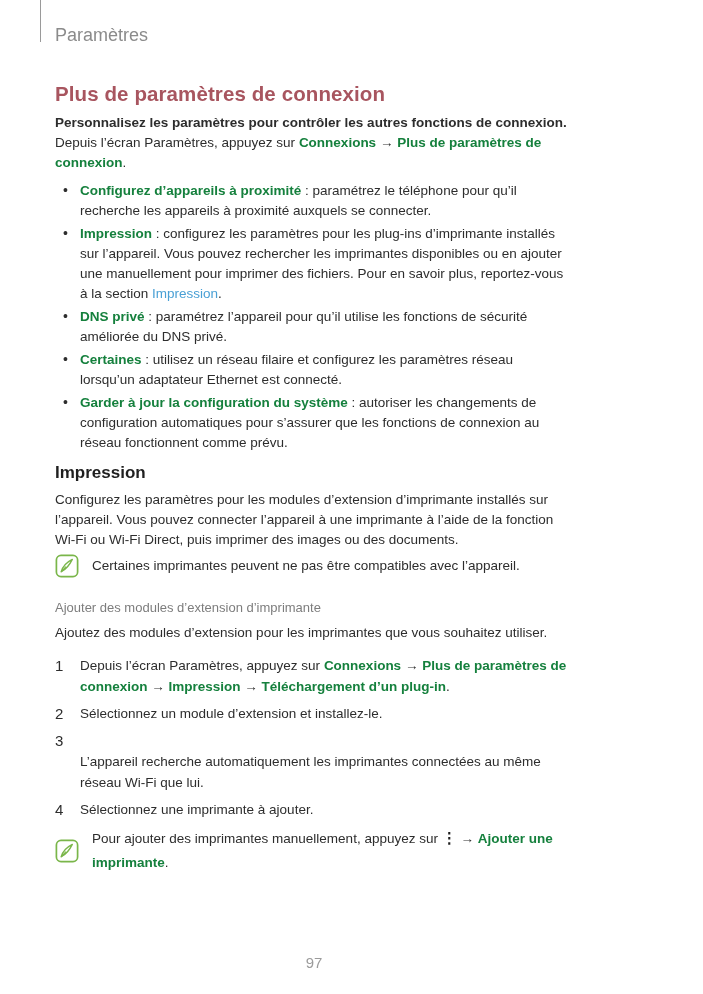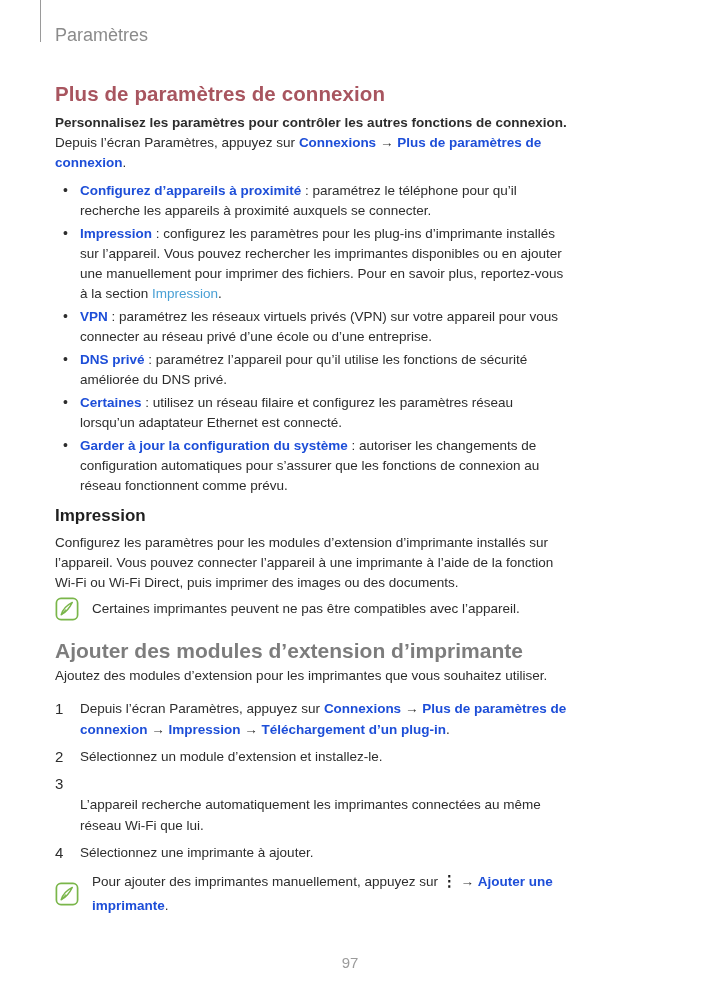--- a/index.html
+++ b/index.html
@@ -24,21 +24,21 @@
   }
   main { position: absolute; top: 40px; left: 0; width: 625px; padding: 0 54px 0 55px; }
   h1.page-title {
     margin-top: 40px;
     font-size: 20.5px; line-height: 28px; font-weight: 700;
     color: var(--title, #a8555f);
     letter-spacing: 0.1px;
   }
   p.body-p { margin: 0; }
   p.intro-1 { margin-top: 5px; font-weight: bold; }
-  .b { font-weight: 700; color: #1d4ed8; }
+  .b { font-weight: 700; color: #15803d; }
   .link { color: var(--link, #4aa0d5); cursor: pointer; }
   .dots { font-weight: 700; font-size: 15px; color: #1c1c1c; }
   ul.bullet-list { list-style: none; margin-top: 8px; }
   ul.bullet-list > li {
     position: relative; padding-left: 25px; margin-bottom: 3px;
   }
   ul.bullet-list > li::before {
     content: "•";
     position: absolute; left: 8px; top: -1px;
     color: #2d2d2d; font-size: 14px;
@@ -46,55 +46,54 @@
   h2.section-heading {
     margin-top: 8px;
     font-size: 17px; line-height: 24px; font-weight: 700; color: #1f1f1f;
   }
   p.section-intro { margin-top: 5px; }
   .note-row { display: flex; align-items: center; margin-top: 4px; }
   .note-row .note-icon { flex: 0 0 24px; width: 24px; height: 24px; }
   .note-row .note-text { margin-left: 13px; line-height: 24px; }
   h3.subsection-heading {
     margin-top: 20px;
-    font-size: 21px; line-height: 20px; font-weight: 700;
+    font-size: 13px; line-height: 20px; font-weight: 400;
     color: var(--subheading_gray, #7d7d7d);
   }
   p.subsection-intro { margin-top: 5px; }
   ol.steps-list { list-style: none; margin-top: 12px; }
   ol.steps-list > li { display: flex; margin-bottom: 6px; line-height: 21px; }
   .step-number {
     flex: 0 0 25px; font-size: 15px; color: #2d2d2d; line-height: 21px;
   }
   .step-body { flex: 1; }
   .step-sub { }
   .page-footer {
     position: absolute; top: 953px; left: 0; width: 628px;
-    text-align: center; font-size: 15px; color: #9b9b9b; margin-left: 36px;
+    text-align: center; font-size: 15px; color: #9b9b9b;
   }
 </style>
 </head>
 <body>
 
 <header class="doc-header">
   <div class="chapter-rule"></div>
   <div class="chapter-label">Paramètres</div>
 </header>
 
 <main>
 
   <h1 class="page-title">Plus de paramètres de connexion</h1>
 
   <p class="body-p intro-1">Personnalisez les paramètres pour contrôler les autres fonctions de connexion.</p>
   <p class="body-p"><span>Depuis l’écran Paramètres, appuyez sur </span><span class="b">Connexions</span><span> → </span><span class="b">Plus de paramètres de connexion</span><span>.</span></p>
 
   <ul class="bullet-list">
     <li><span class="b">Configurez d’appareils à proximité</span><span> : paramétrez le téléphone pour qu’il recherche les appareils à proximité auxquels se connecter.</span></li>
     <li><span class="b">Impression</span><span> : configurez les paramètres pour les plug-ins d’imprimante installés sur l’appareil. Vous pouvez rechercher les imprimantes disponibles ou en ajouter une manuellement pour imprimer des fichiers. Pour en savoir plus, reportez-vous à la section </span><span class="link">Impression</span><span>.</span></li>
-    <li><span class="b">VPN</span><span> : paramétrez les réseaux virtuels privés (VPN) sur votre appareil pour vous connecter au réseau privé d’une école ou d’une entreprise.</span></li>
     <li><span class="b">DNS privé</span><span> : paramétrez l’appareil pour qu’il utilise les fonctions de sécurité améliorée du DNS privé.</span></li>
     <li><span class="b">Certaines</span><span> : utilisez un réseau filaire et configurez les paramètres réseau lorsqu’un adaptateur Ethernet est connecté.</span></li>
     <li><span class="b">Garder à jour la configuration du système</span><span> : autoriser les changements de configuration automatiques pour s’assurer que les fonctions de connexion au réseau fonctionnent comme prévu.</span></li>
   </ul>
 
   <h2 class="section-heading">Impression</h2>
 
   <p class="body-p section-intro">Configurez les paramètres pour les modules d’extension d’imprimante installés sur l’appareil. Vous pouvez connecter l’appareil à une imprimante à l’aide de la fonction Wi-Fi ou Wi-Fi Direct, puis imprimer des images ou des documents.</p>
 
   <div class="note-row">

